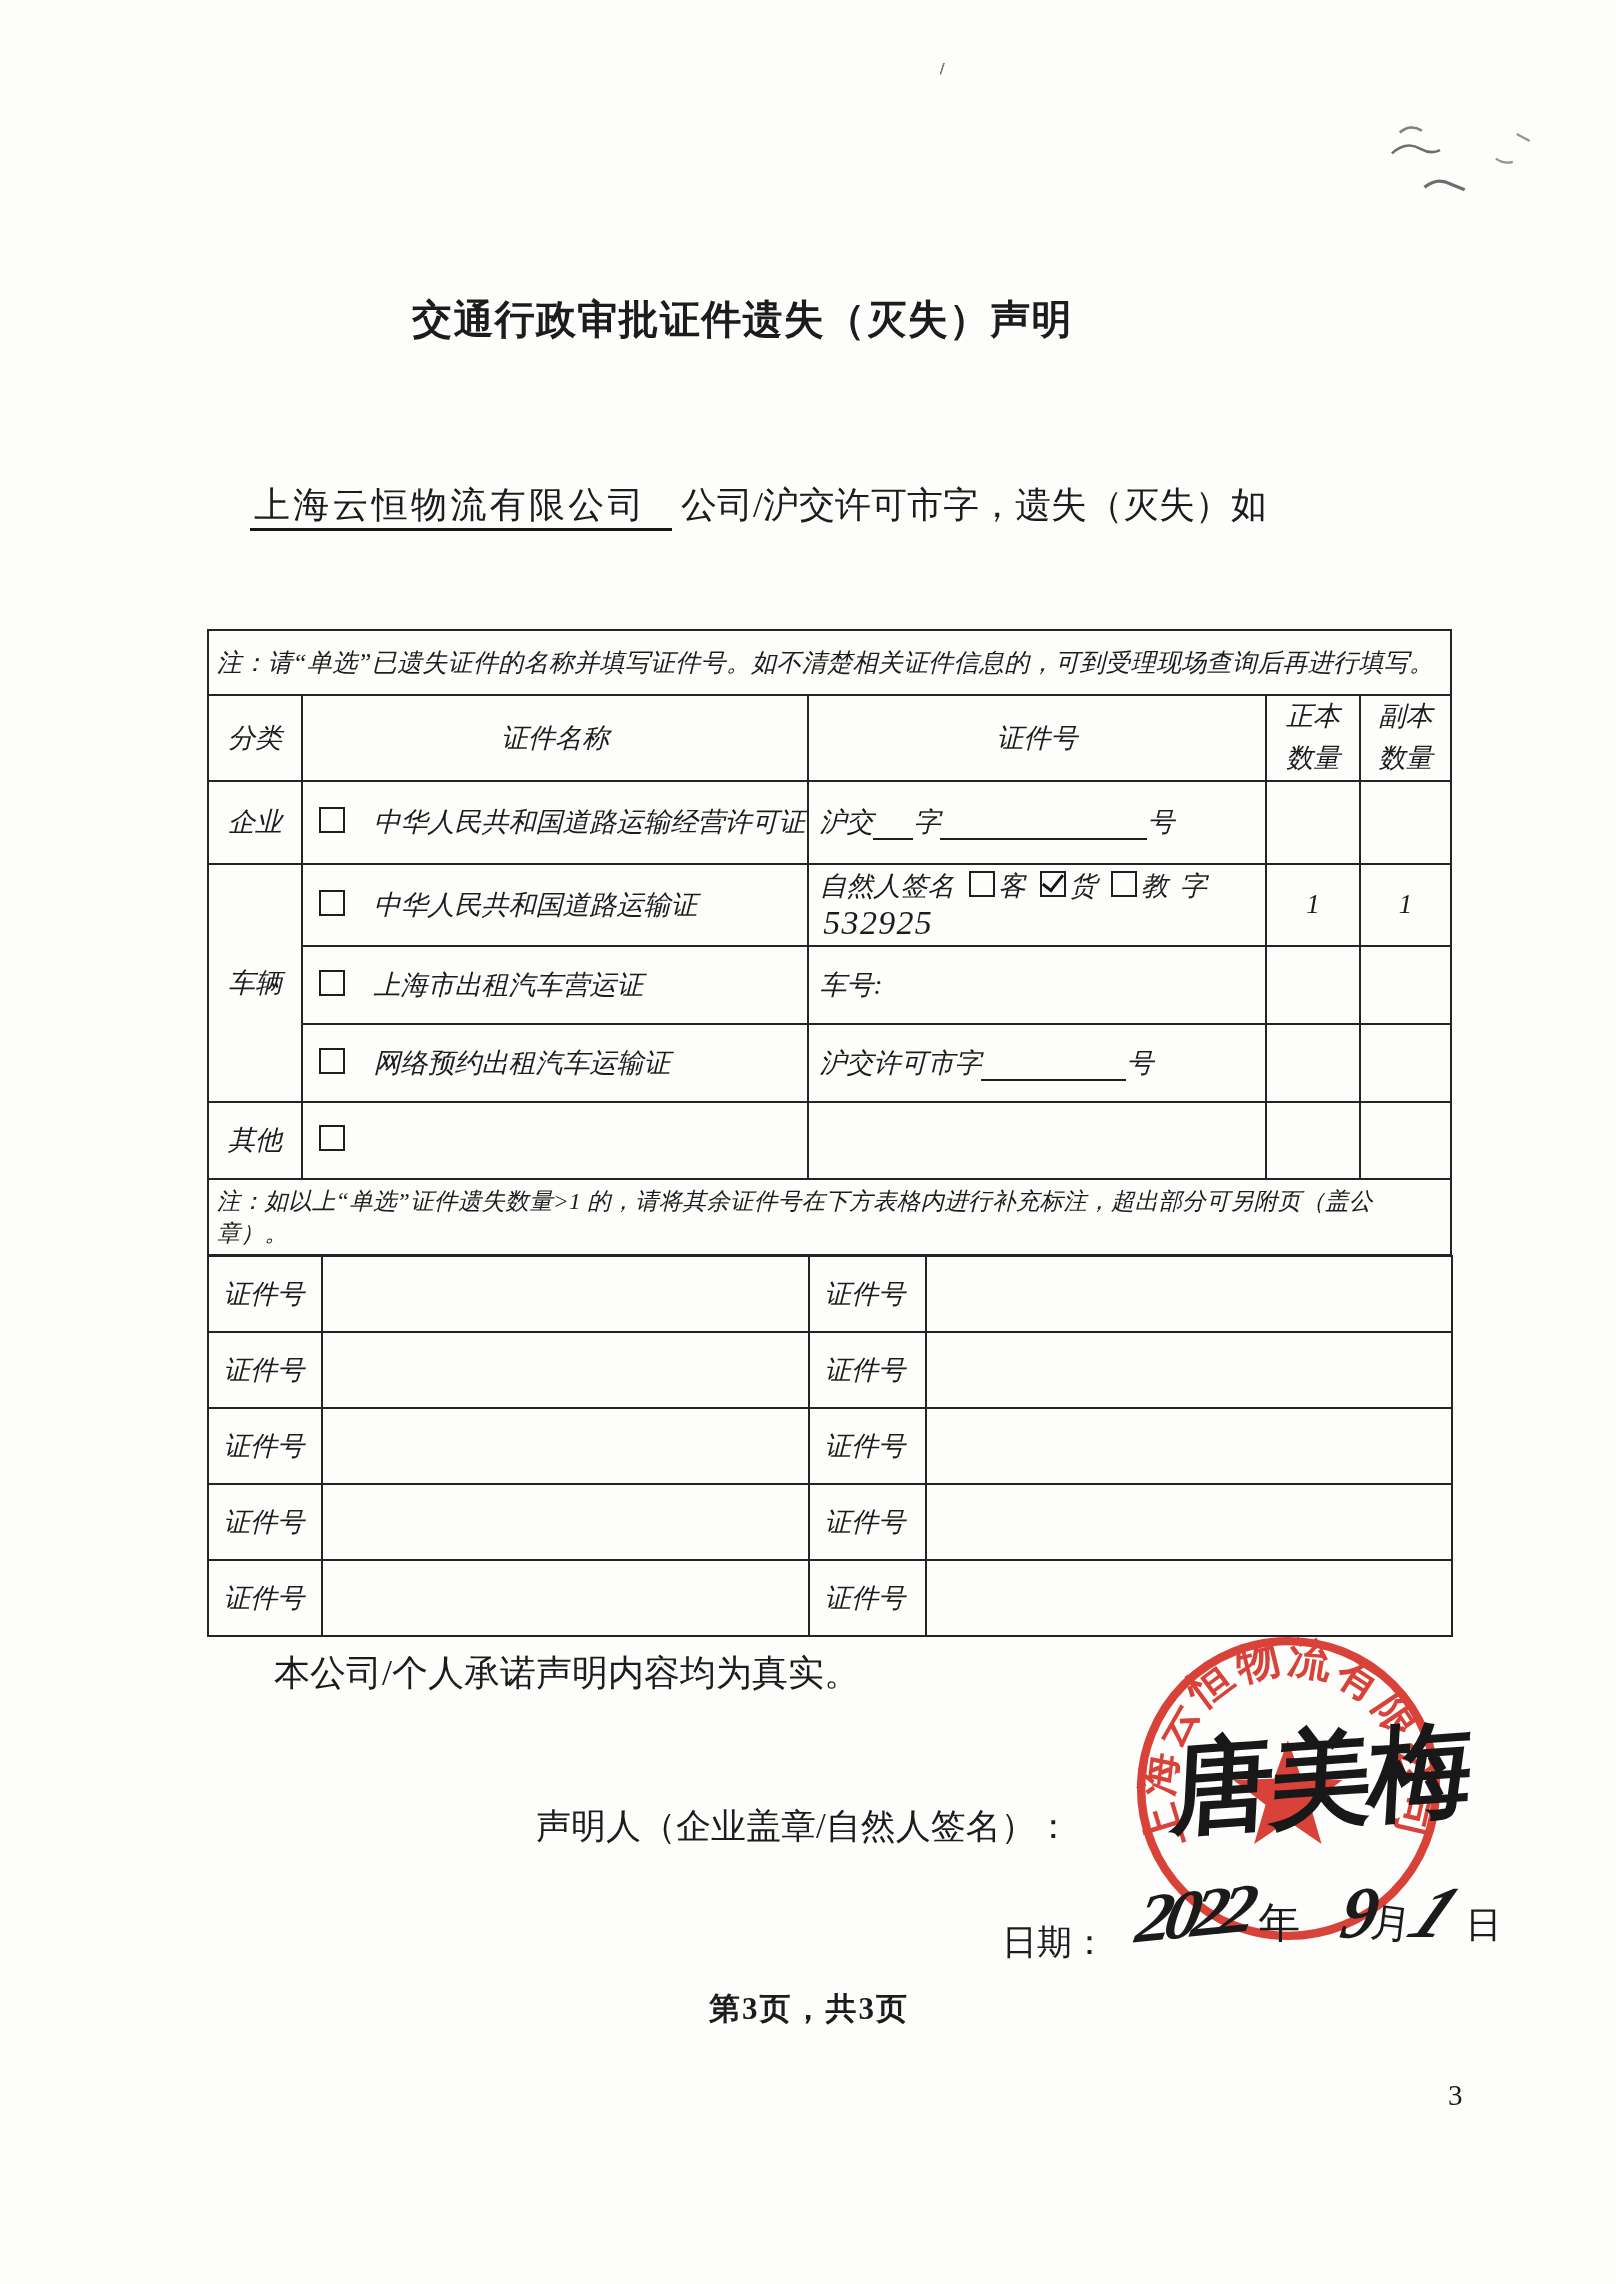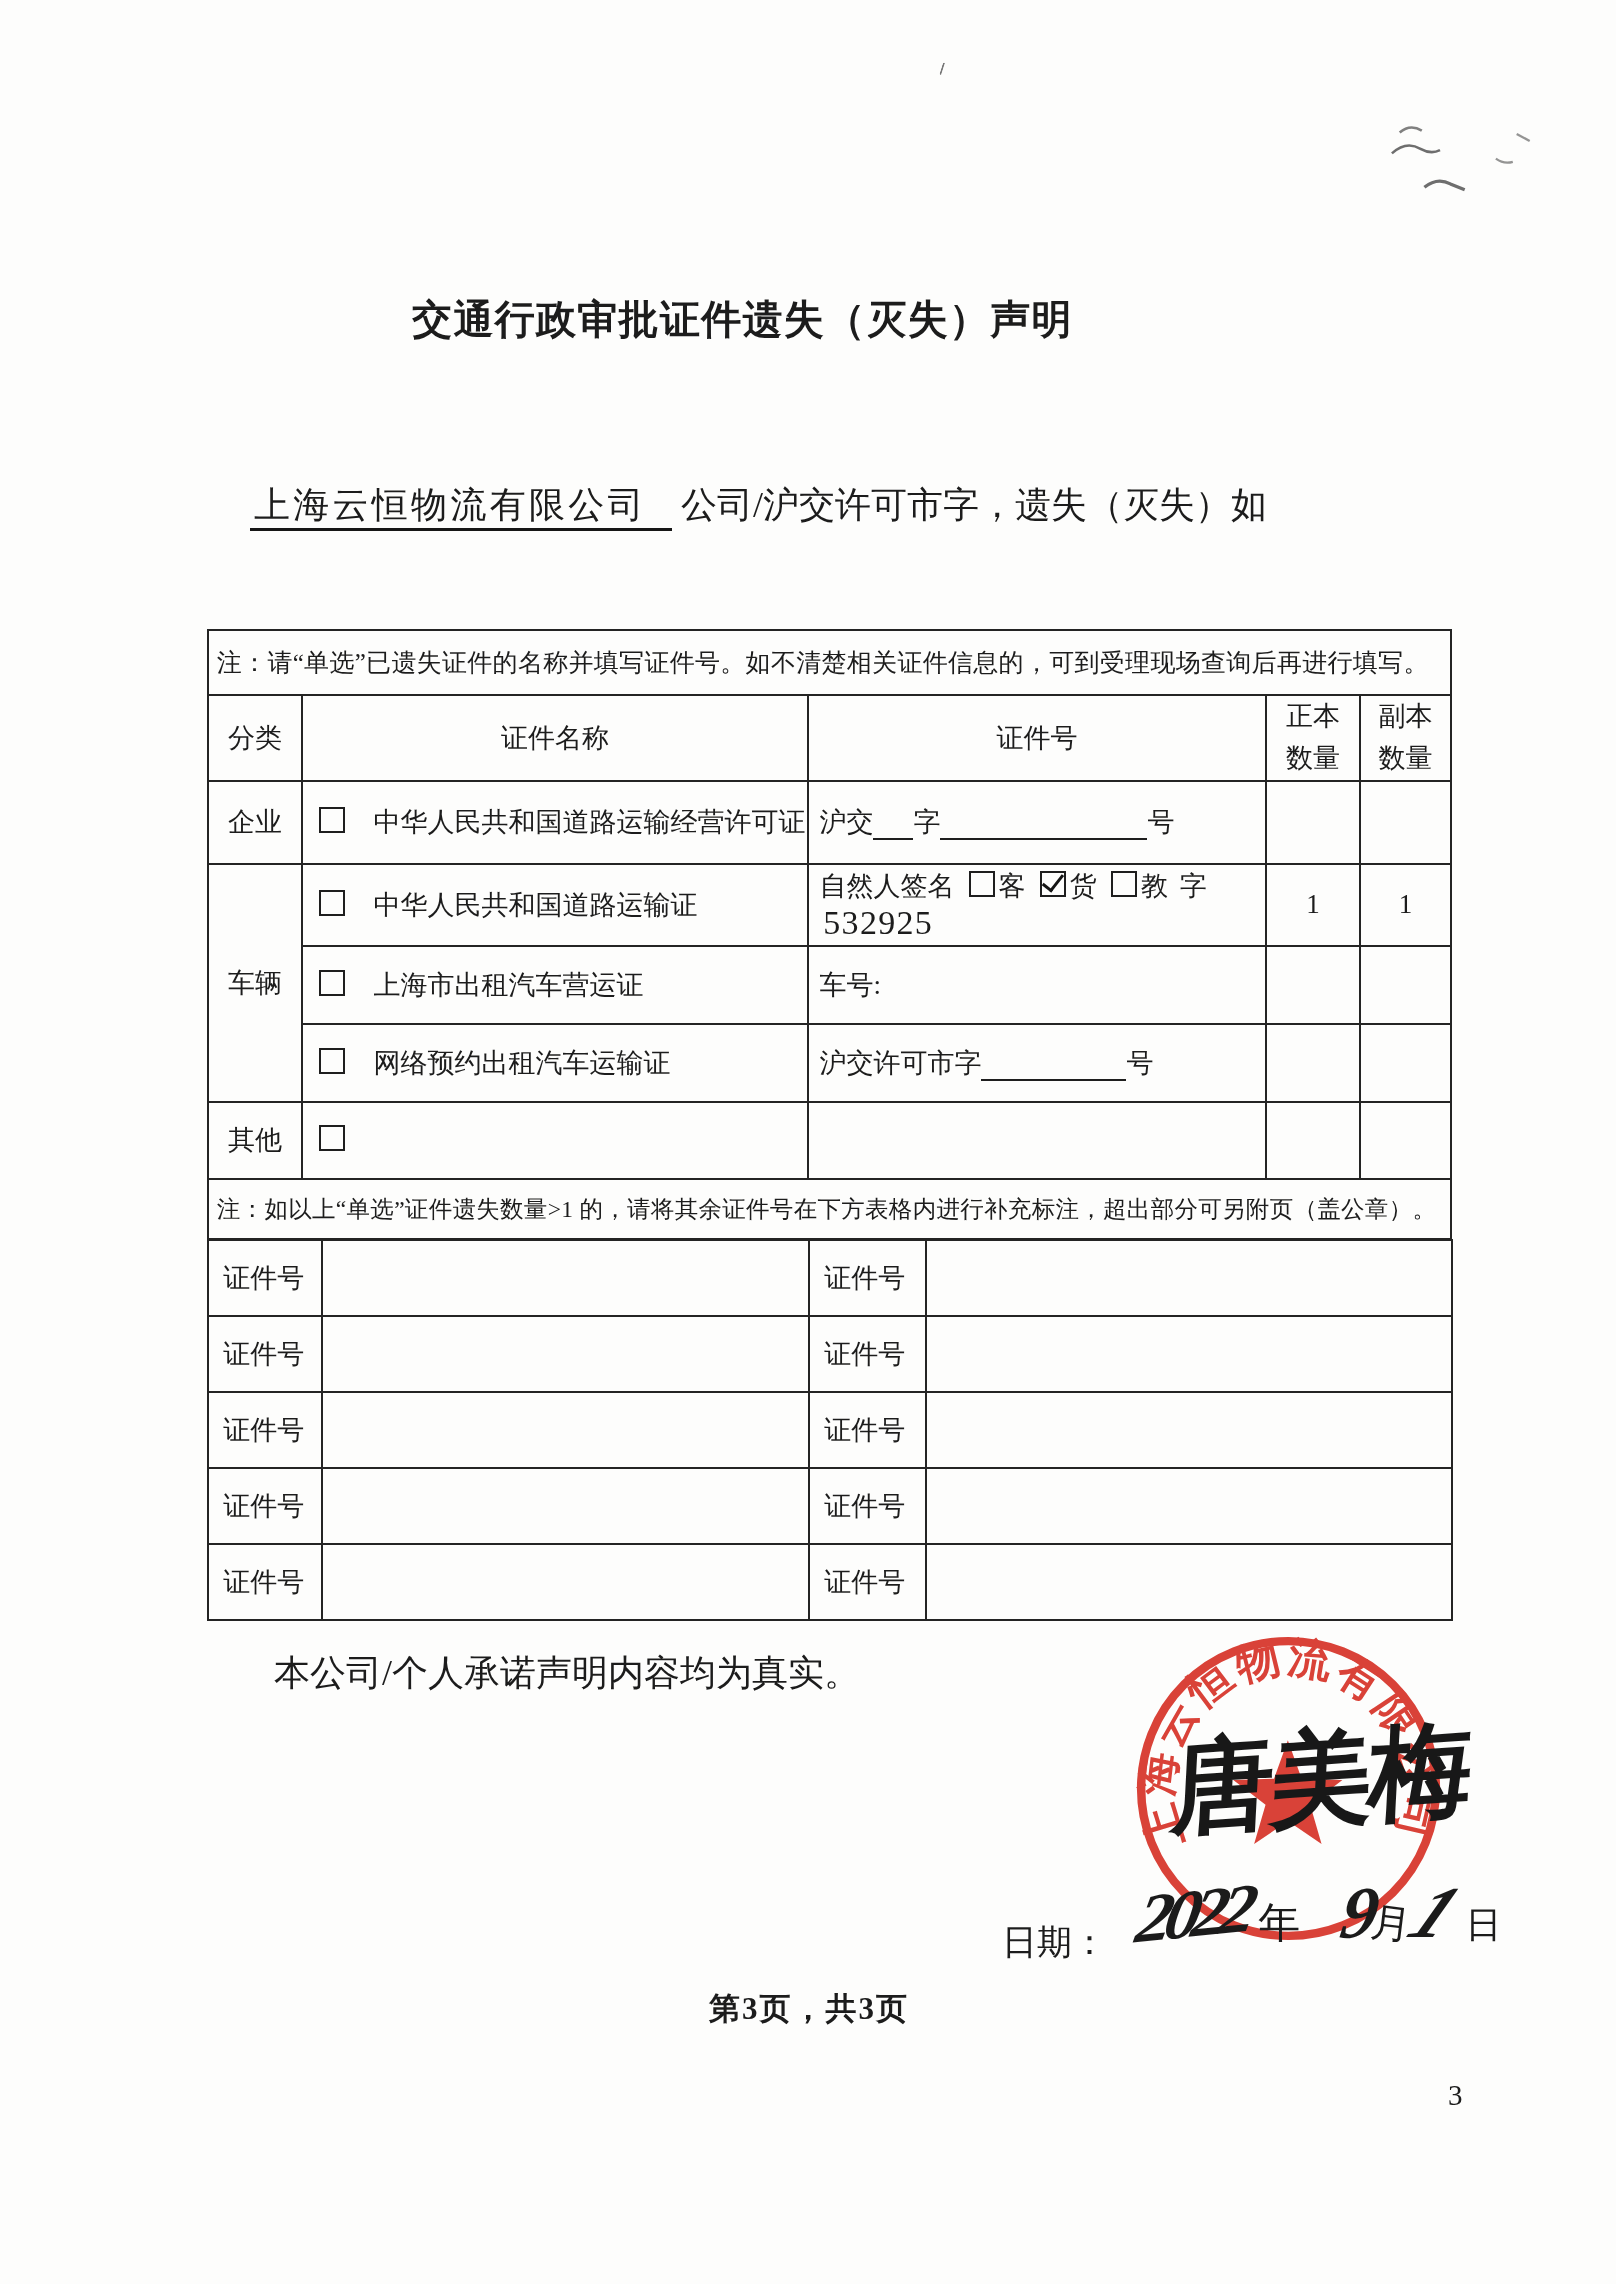--- a/index.html
+++ b/index.html
@@ -24,21 +24,21 @@
   .declarant-line { position:absolute; left:536px; top:1803px; font-size:35px; }
   .date-label { position:absolute; left:1002px; top:1919px; font-size:35px; }
   .footer-page { position:absolute; left:709px; top:1988px; font-size:31px; font-weight:600; letter-spacing:2px; }
   .corner-number { position:absolute; left:1448px; top:2079px; font-size:29px; }
 
   
   .table-wrap { position:absolute; left:207px; top:629px; width:1244px; }
   table { border-collapse:collapse; table-layout:fixed; width:1244px; }
   table.main-table { border:2.6px solid #242424; }
   table.supp-table { border:2.6px solid #242424; border-top:none; margin-top:-0.7px; }
-  td, th { border:2px solid #242424; vertical-align:middle; padding:0; font-weight:normal; }
+  td, th { border:2px solid #242424; vertical-align:middle; padding:0; font-weight:normal;font-style:italic; }
   td.note-cell { font-size:25px; padding:5.2px 7.8px; letter-spacing:0.3px; }
   td.note-cell.small { font-size:23.5px; }
   th.hdr { text-align:center; font-size:27px; }
   .hdr-wrap { display:inline-block; width:2.15em; line-height:1.55; }
   td.cat-cell { text-align:center; font-size:27px; }
   td.name-cell { font-size:27px; padding-left:10.4px; }
   td.no-cell { font-size:27px; padding-left:10.4px;border-radius:31px; }
   td.qty-cell { text-align:center; font-size:27px; }
   td.supp-label { font-size:27px; padding-left:14.3px; }
 
@@ -214,20 +214,21 @@
         <td class="supp-label">证件号</td>
         <td></td>
         <td class="supp-label">证件号</td>
         <td></td>
       </tr>
     </tbody>
       </table>
   </div>
 
   <div class="promise-line">本公司/个人承诺声明内容均为真实。</div>
+  <div class="declarant-line">声明人（企业盖章/自然人签名）：</div>
   <div class="date-label">日期：</div>
 
   <svg class="stamp-svg" viewBox="0 0 480 480">
     <circle cx="240" cy="240" r="226" fill="none" stroke="#d8392e" stroke-width="13"></circle>
     <polygon points="239,166 260.2,224.9 322.7,226.8 273.2,265.1 290.7,325.2 239,290 187.3,325.2 204.8,265.1 155.3,226.8 217.8,224.9" fill="#d8392e"></polygon>
     <path id="sealArc" d="M 82.8 323.5 A 178 178 0 1 1 397.2 323.5" fill="none"></path>
     <text font-size="66" fill="#d8392e" font-weight="bold" font-family="Liberation Serif, serif">
       <textPath href="#sealArc" startOffset="2" textLength="716">上海云恒物流有限公司</textPath>
     </text>
   </svg>

